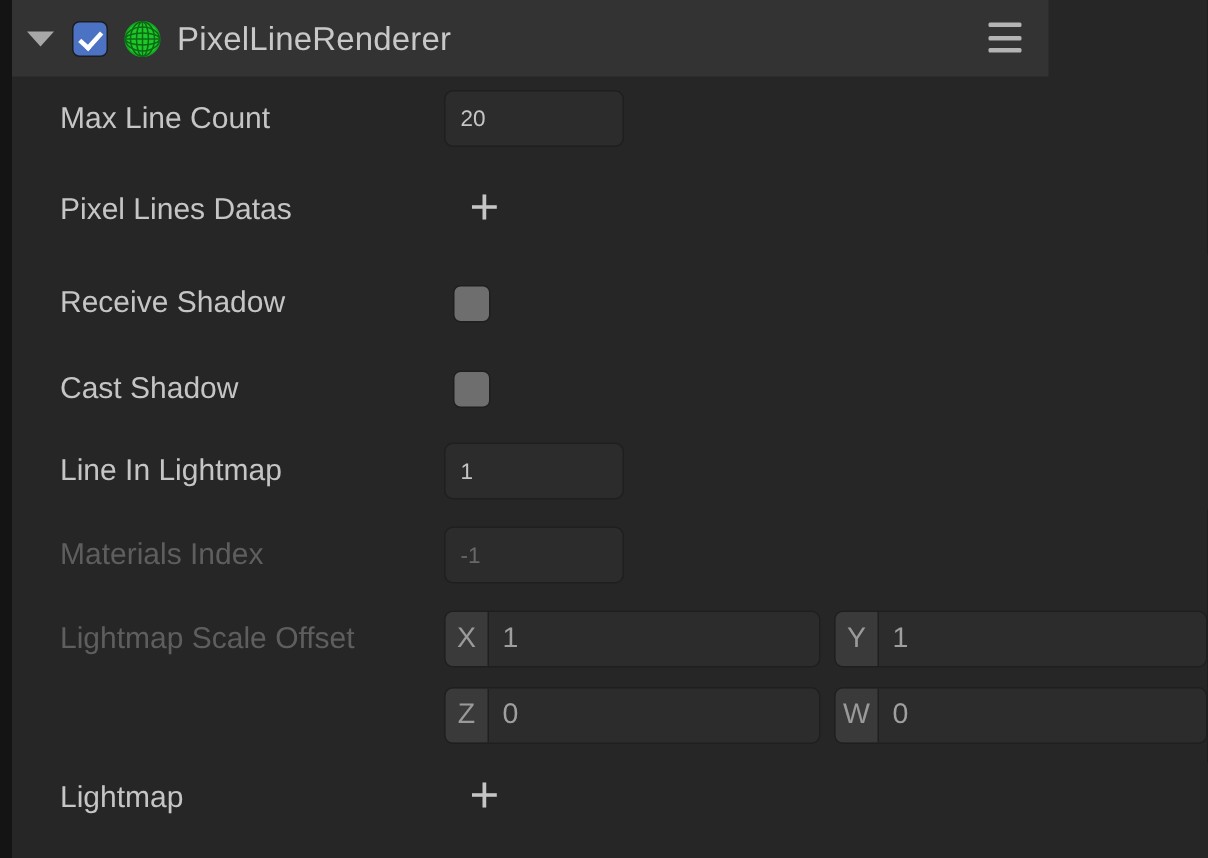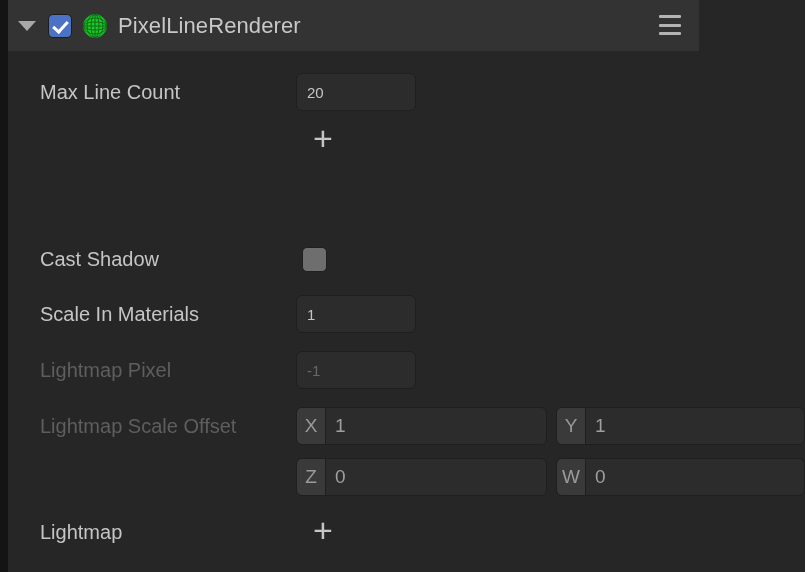--- a/index.html
+++ b/index.html
@@ -255,42 +255,47 @@
 
     <div class="hamburger">
       <span></span>
       <span></span>
       <span></span>
     </div>
   </div>
 
   <div class="body">
 
-    <div class="row" style="top:13px;">
+    <div class="row" style="top:0;">
       <span class="label">Max Line Count</span>
       <div class="field num">20</div>
     </div>
 
     <div class="row" style="top:61px;">
+      <span class="label">Pixel Lines Datas</span>
       <div class="plus-btn">+</div>
     </div>
 
+    <div class="row" style="top:123px;">
+      <span class="label">Receive Shadow</span>
+      <div class="checkbox-ctl"></div>
+    </div>
 
     <div class="row" style="top:180px;padding-left:20px;">
       <span class="label">Cast Shadow</span>
       <div class="checkbox-ctl"></div>
     </div>
 
     <div class="row" style="top:235px;">
-      <span class="label">Scale In Materials</span>
+      <span class="label">Line In Lightmap</span>
       <div class="field num">1</div>
     </div>
 
     <div class="row" style="top:291px;">
-      <span class="label dim">Lightmap Pixel</span>
+      <span class="label dim">Materials Index</span>
       <div class="field num dim">-1</div>
     </div>
 
     <div class="row" style="top:347px;padding-left:9px;">
       <span class="label dim">Lightmap Scale Offset</span>
 
       <div class="vec-field vec-left">
         <span class="vec-prefix">X</span>
         <span class="vec-value">1</span>
       </div>

